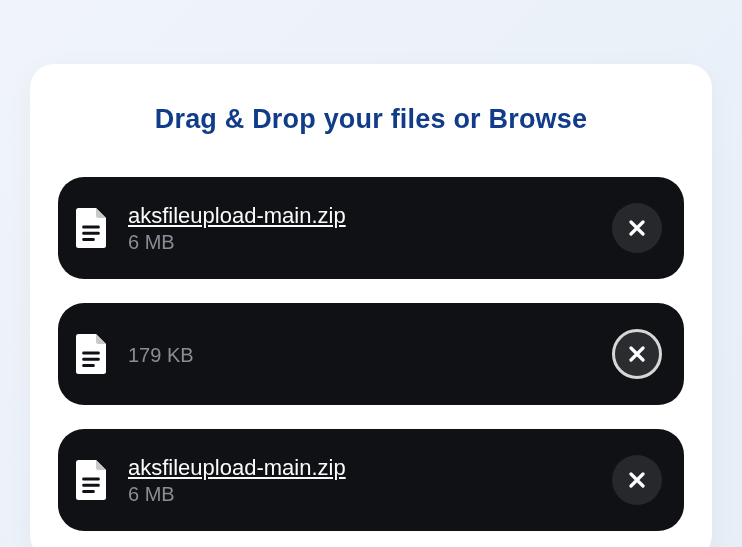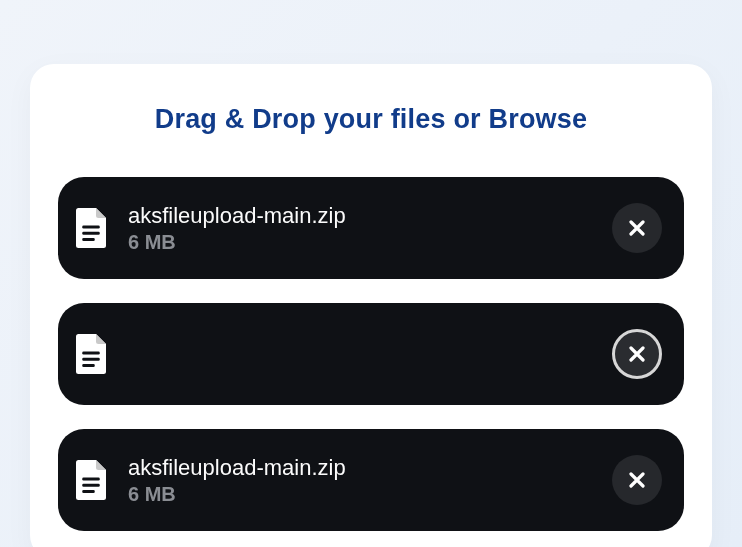--- a/index.html
+++ b/index.html
@@ -59,26 +59,26 @@
     color: #fff;
   }
   .file-name {
     font-size: 22px;
     font-weight: 500;
     color: #fbfbfb;
     white-space: nowrap;
     overflow: hidden;
     text-overflow: ellipsis;
     line-height: 1.25;
+    text-decoration: underline;
   }
   .file-size {
     font-size: 20px;
     color: #8a8d93;
     margin-top: 2px;
-    font-weight: bold;
   }
   .remove-btn {
     flex: 0 0 50px;
     width: 50px;
     height: 50px;
     border-radius: 50%;
     background: #26282c;
     display: flex;
     align-items: center;
     justify-content: center;
@@ -129,20 +129,21 @@
       <div class="file-icon">
         <svg viewBox="0 0 24 32" width="30" height="40" xmlns="http://www.w3.org/2000/svg">
           <path d="M2 0 h14 l8 8 v22 a2 2 0 0 1 -2 2 H2 a2 2 0 0 1 -2 -2 V2 a2 2 0 0 1 2 -2 Z" fill="#ffffff"></path>
           <path d="M16 0 v6 a2 2 0 0 0 2 2 h6 Z" fill="#c9c9c9"></path>
           <rect x="5" y="14" width="14" height="2.4" rx="1" fill="#0f1115"></rect>
           <rect x="5" y="19" width="14" height="2.4" rx="1" fill="#0f1115"></rect>
           <rect x="5" y="24" width="10" height="2.4" rx="1" fill="#0f1115"></rect>
         </svg>
       </div>
       <div class="file-meta">
+        <div class="file-size">179 KB</div>
       </div>
       <div class="remove-btn focused">
         <span>
           <svg width="16" height="16" viewBox="0 0 16 16">
               <path d="M2 2 L14 14 M14 2 L2 14" stroke="#ffffff" stroke-width="3.2" stroke-linecap="round"></path>
             </svg>
         </span>
       </div>
     </div>
 

